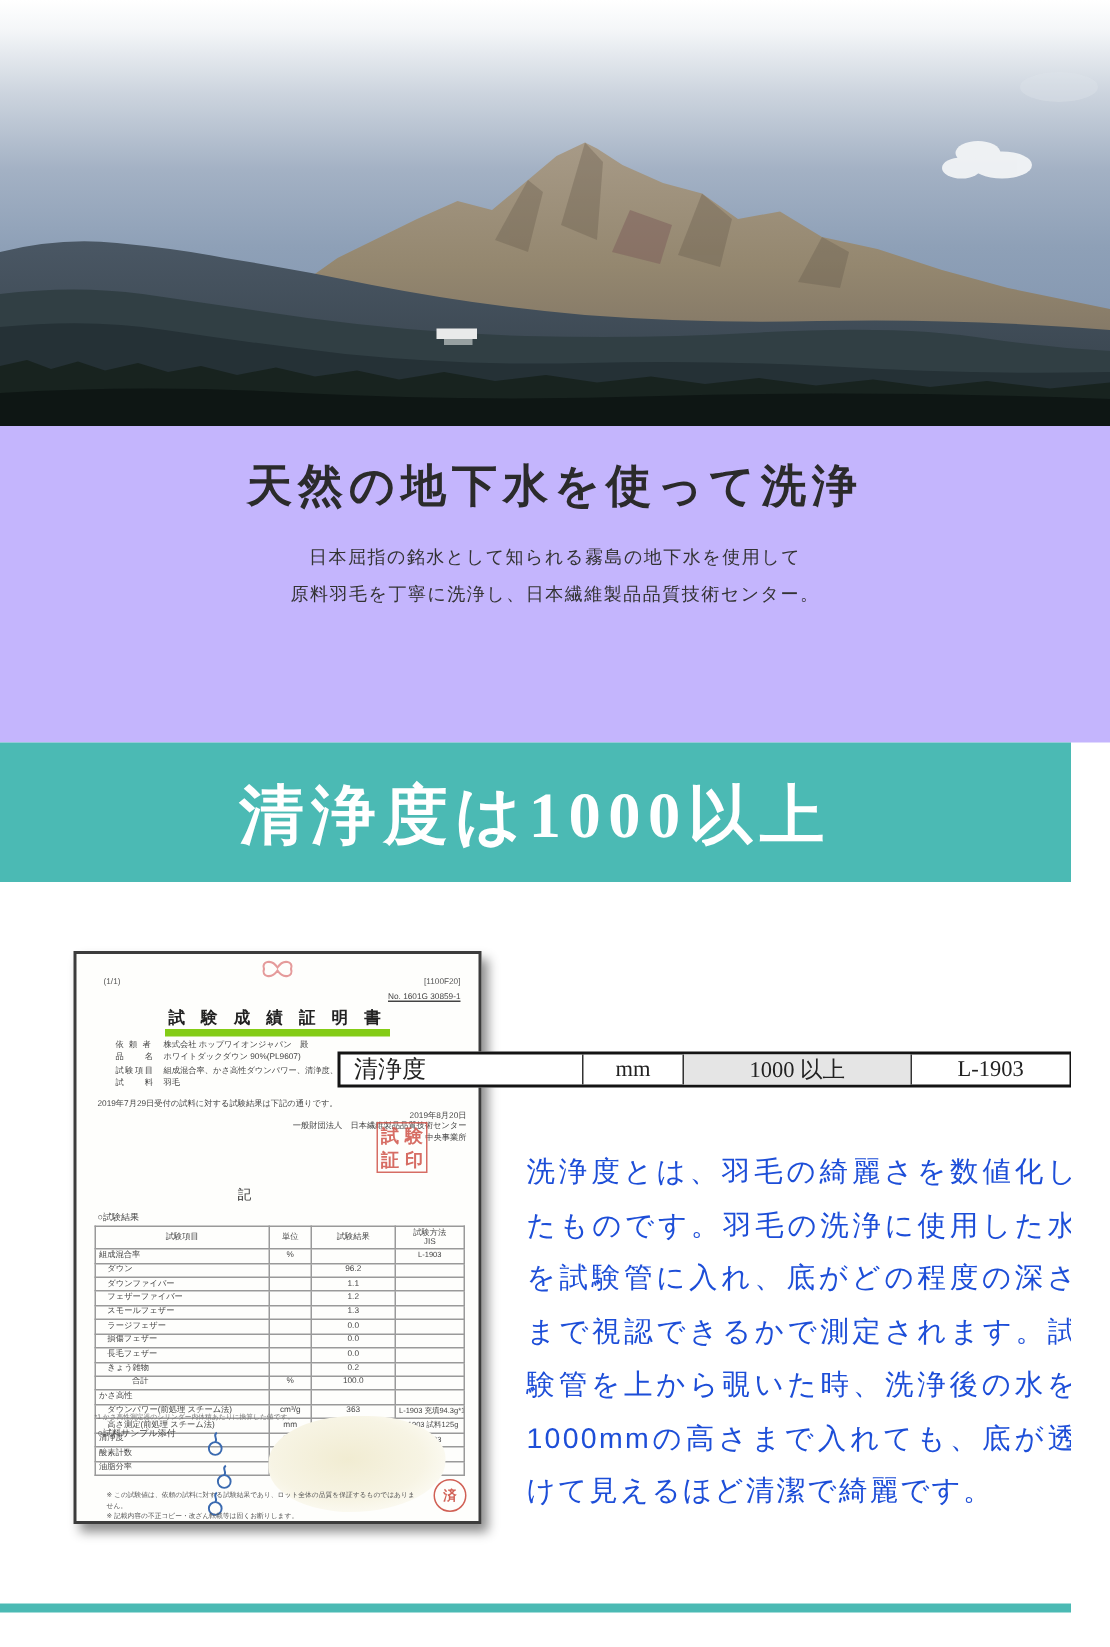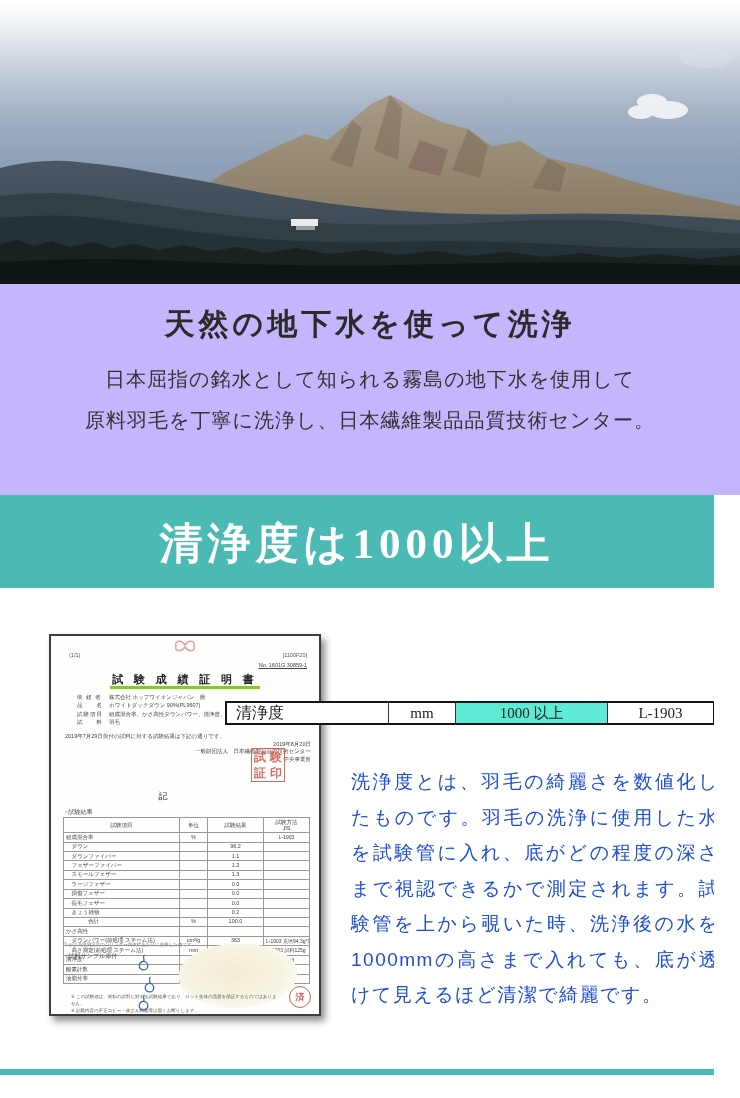--- a/index.html
+++ b/index.html
@@ -14,21 +14,21 @@
     background:linear-gradient(to bottom,#ffffff 0%,#f4f6f8 7%,#ccd4de 22%,#a3b1c4 40%,#8ea0b7 58%,#8598b1 75%,#8095ae 100%);
   }
   .photo svg{position:absolute;left:0;top:0;display:block;}
   
   .wash{width:740px;height:211px;text-align:center;background:#c4b5fd;}
   .wash-title{
     margin:0;padding-top:20px;
     font-family:"Liberation Serif","DejaVu Serif",serif;font-weight:600;
     font-size:30px;letter-spacing:4px;color:#2b2b2b;
   }
-  .wash-body{margin:14px 0 0 0;font-size:20px;line-height:2.05;letter-spacing:1px;color:#333;}
+  .wash-body{margin:14px 0 0 0;font-size:12px;line-height:2.05;letter-spacing:1px;color:#333;}
   
   .teal{width:714px;height:580px;background:#4bbab4;overflow:hidden;}
   .teal-title{
     margin:0;padding-top:20px;text-align:center;
     font-family:"Liberation Serif","DejaVu Serif",serif;font-weight:600;
     font-size:43px;letter-spacing:5px;color:#ffffff;
   }
   .whitebox{
     position:relative;margin:15px auto 0 auto;width:726px;height:481px;background:#ffffff;
   }
@@ -42,21 +42,21 @@
   .cert .abs{position:absolute;}
   .c-bow{left:50%;top:1px;transform:translateX(-50%);}
   .c-meta-l{left:18px;top:16px;color:#555;}
   .c-meta-r{right:12px;top:16px;color:#555;}
   .c-no{right:12px;top:26px;text-decoration:underline;color:#444;}
   .c-title{
     left:0;right:0;top:36px;text-align:center;
     font-family:"Liberation Serif","DejaVu Serif",serif;font-weight:bold;
     font-size:11px;letter-spacing:4px;color:#222;
   }
-  .c-title span{border-bottom:3px solid #84cc16;padding:0 2px 1px 2px;}
+  .c-title span{border-bottom:5px solid #84cc16;padding:0 2px 1px 2px;}
   .c-fields{left:26px;top:58px;right:8px;}
   .c-field-row{display:flex;margin-bottom:1px;}
   .c-field-label{width:32px;flex:none;letter-spacing:1px;}
   .c-field-value{flex:1;}
   .c-intro{left:14px;top:97px;}
   .c-issue{right:8px;top:105px;text-align:right;}
   .c-seal-square{
     left:200px;top:112px;width:34px;height:34px;box-sizing:border-box;
     border:1.5px solid #d0544a;color:#d0544a;opacity:.85;
     display:grid;grid-template-columns:1fr 1fr;place-items:center;
@@ -88,21 +88,21 @@
   }
   .c-notes{left:20px;top:357px;right:40px;font-size:4.5px;color:#555;line-height:1.6;}
   
   .callout{
     position:absolute;left:225px;top:113px;width:490px;height:24px;box-sizing:border-box;
     background:#ffffff;border:2px solid #141414;display:flex;align-items:stretch;
     font-family:"Liberation Serif","DejaVu Serif",serif;font-size:15px;color:#222;
   }
   .callout .cell{display:flex;align-items:center;justify-content:center;border-left:1px solid #333;}
   .callout .cell:first-child{border-left:none;justify-content:flex-start;padding-left:9px;font-size:16px;}
-  .co-item{width:152px;} .co-unit{width:66px;} .co-value{width:151px;background:#5eead4;} .co-method{flex:1;}
+  .co-item{width:152px;} .co-unit{width:66px;} .co-value{width:151px;background:#e5e5e5;} .co-method{flex:1;}
   
   .desc{
     position:absolute;left:351px;top:176px;width:368px;
     font-size:19px;line-height:1.87;letter-spacing:1.5px;color:#1d4ed8;text-align:justify;
   }
 </style>
 </head>
 <body>
 
 <div class="photo">

